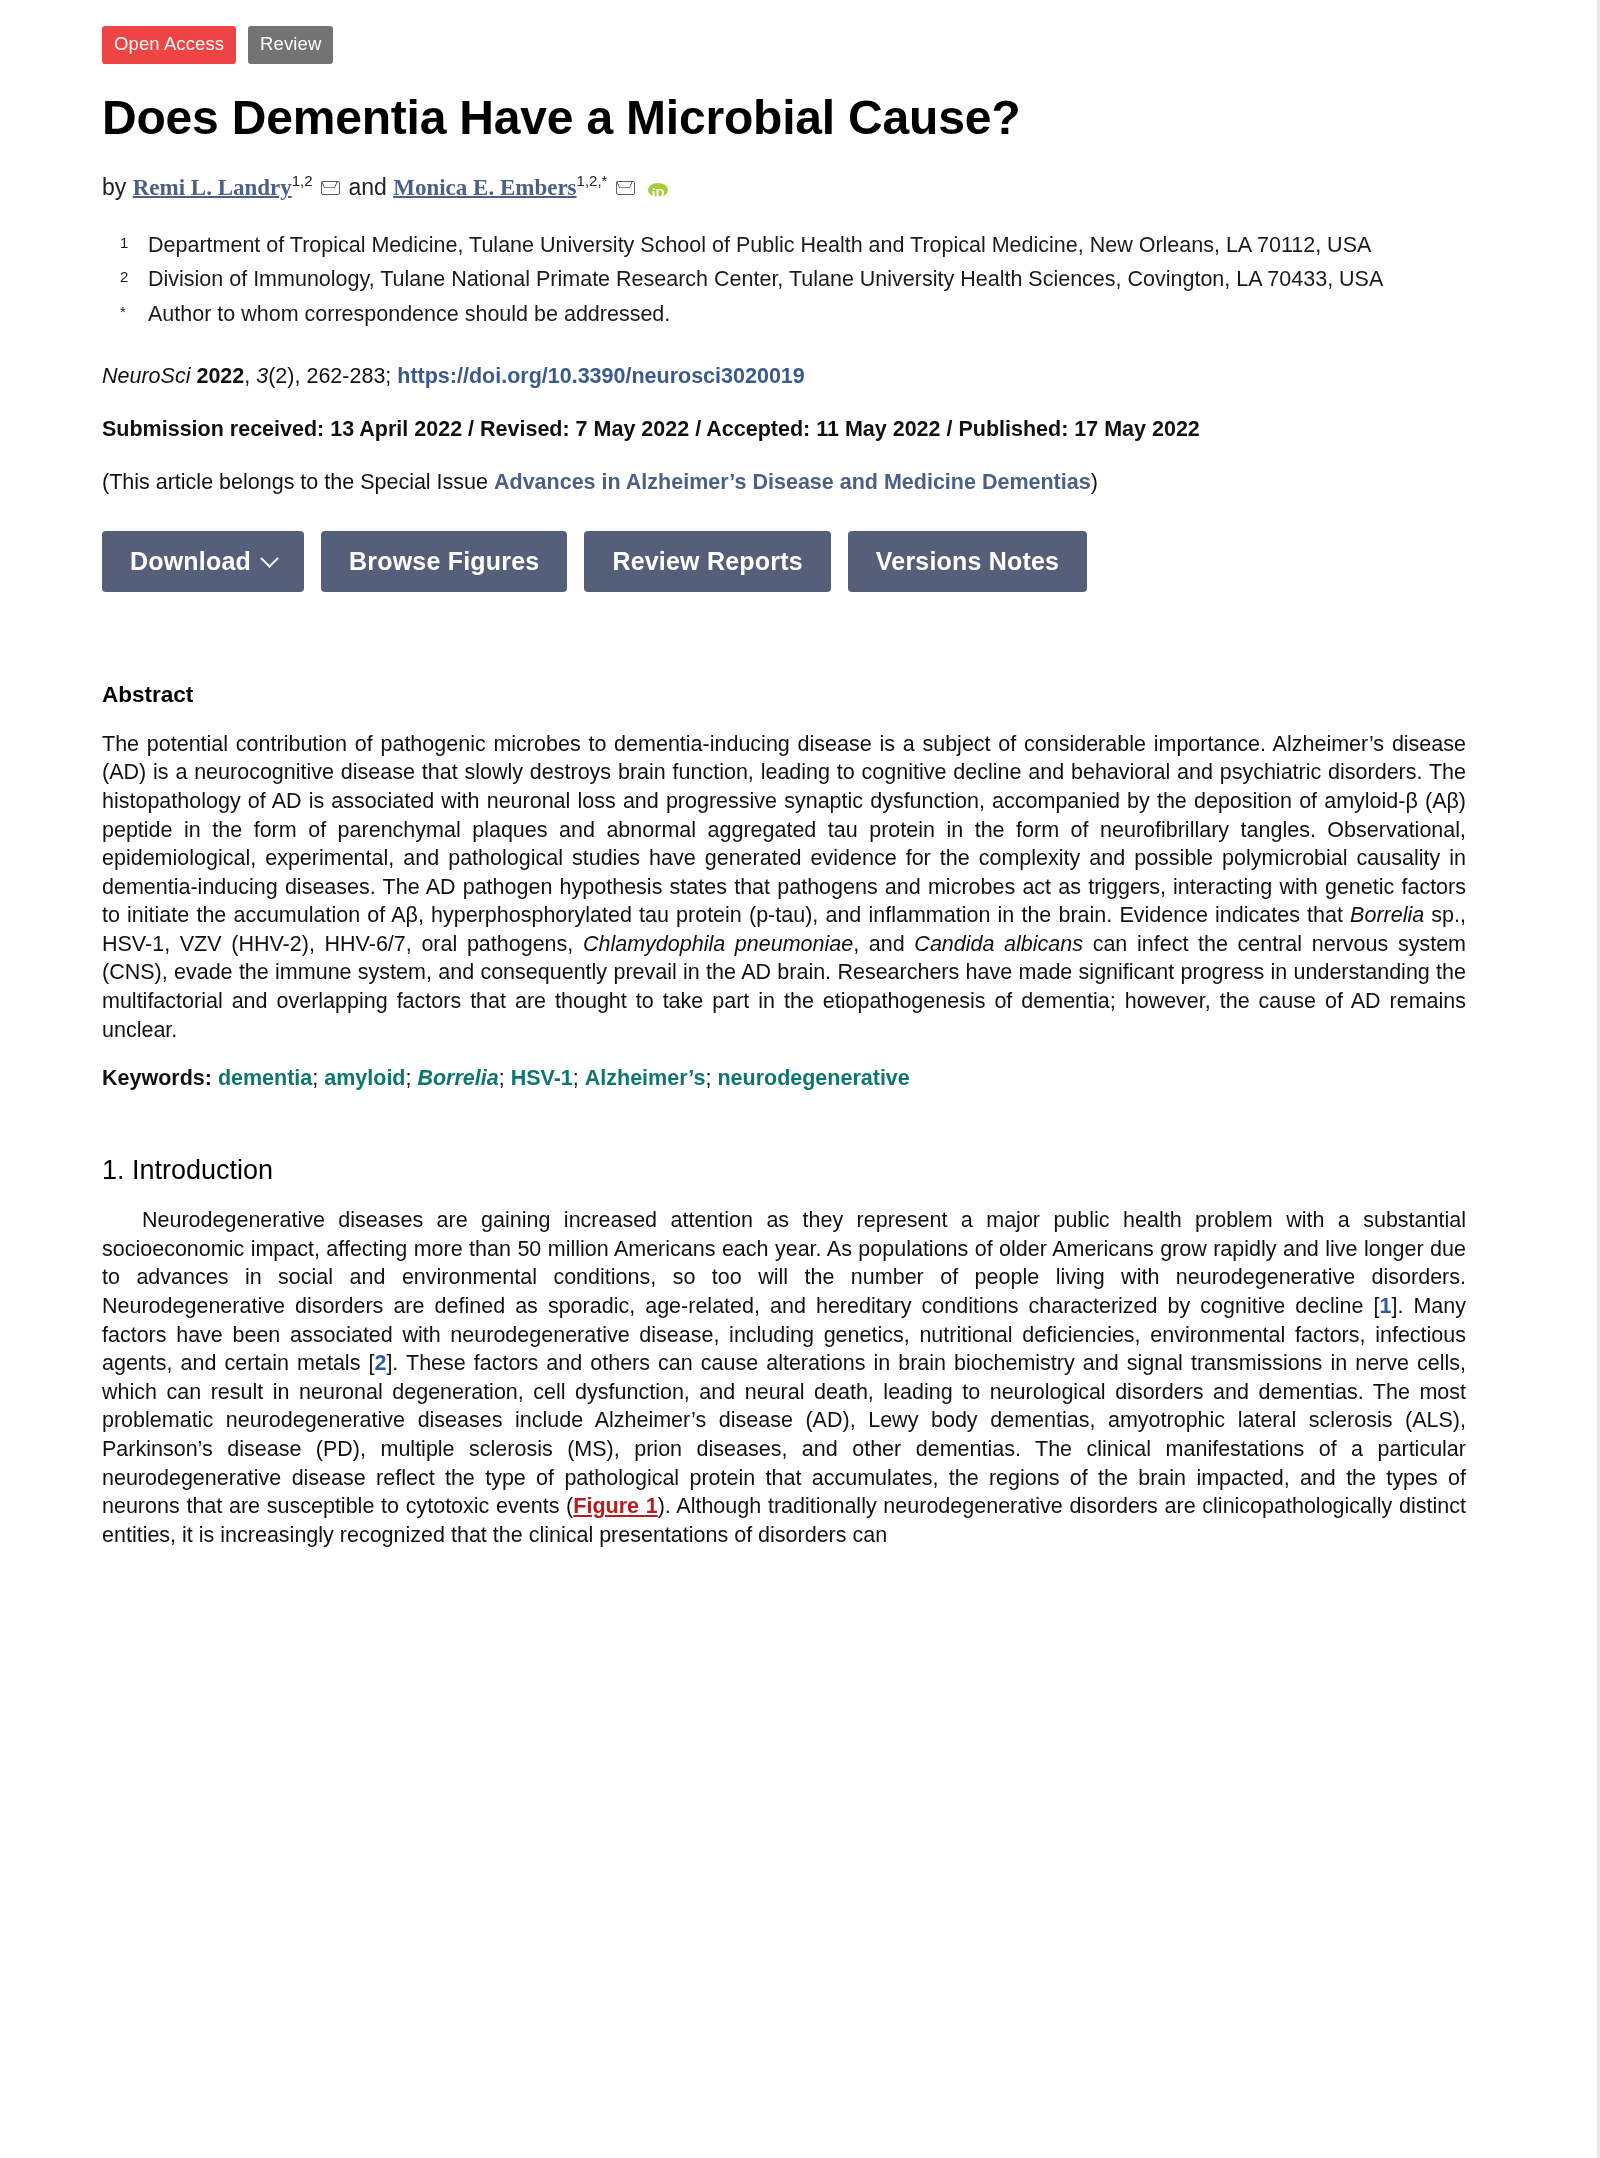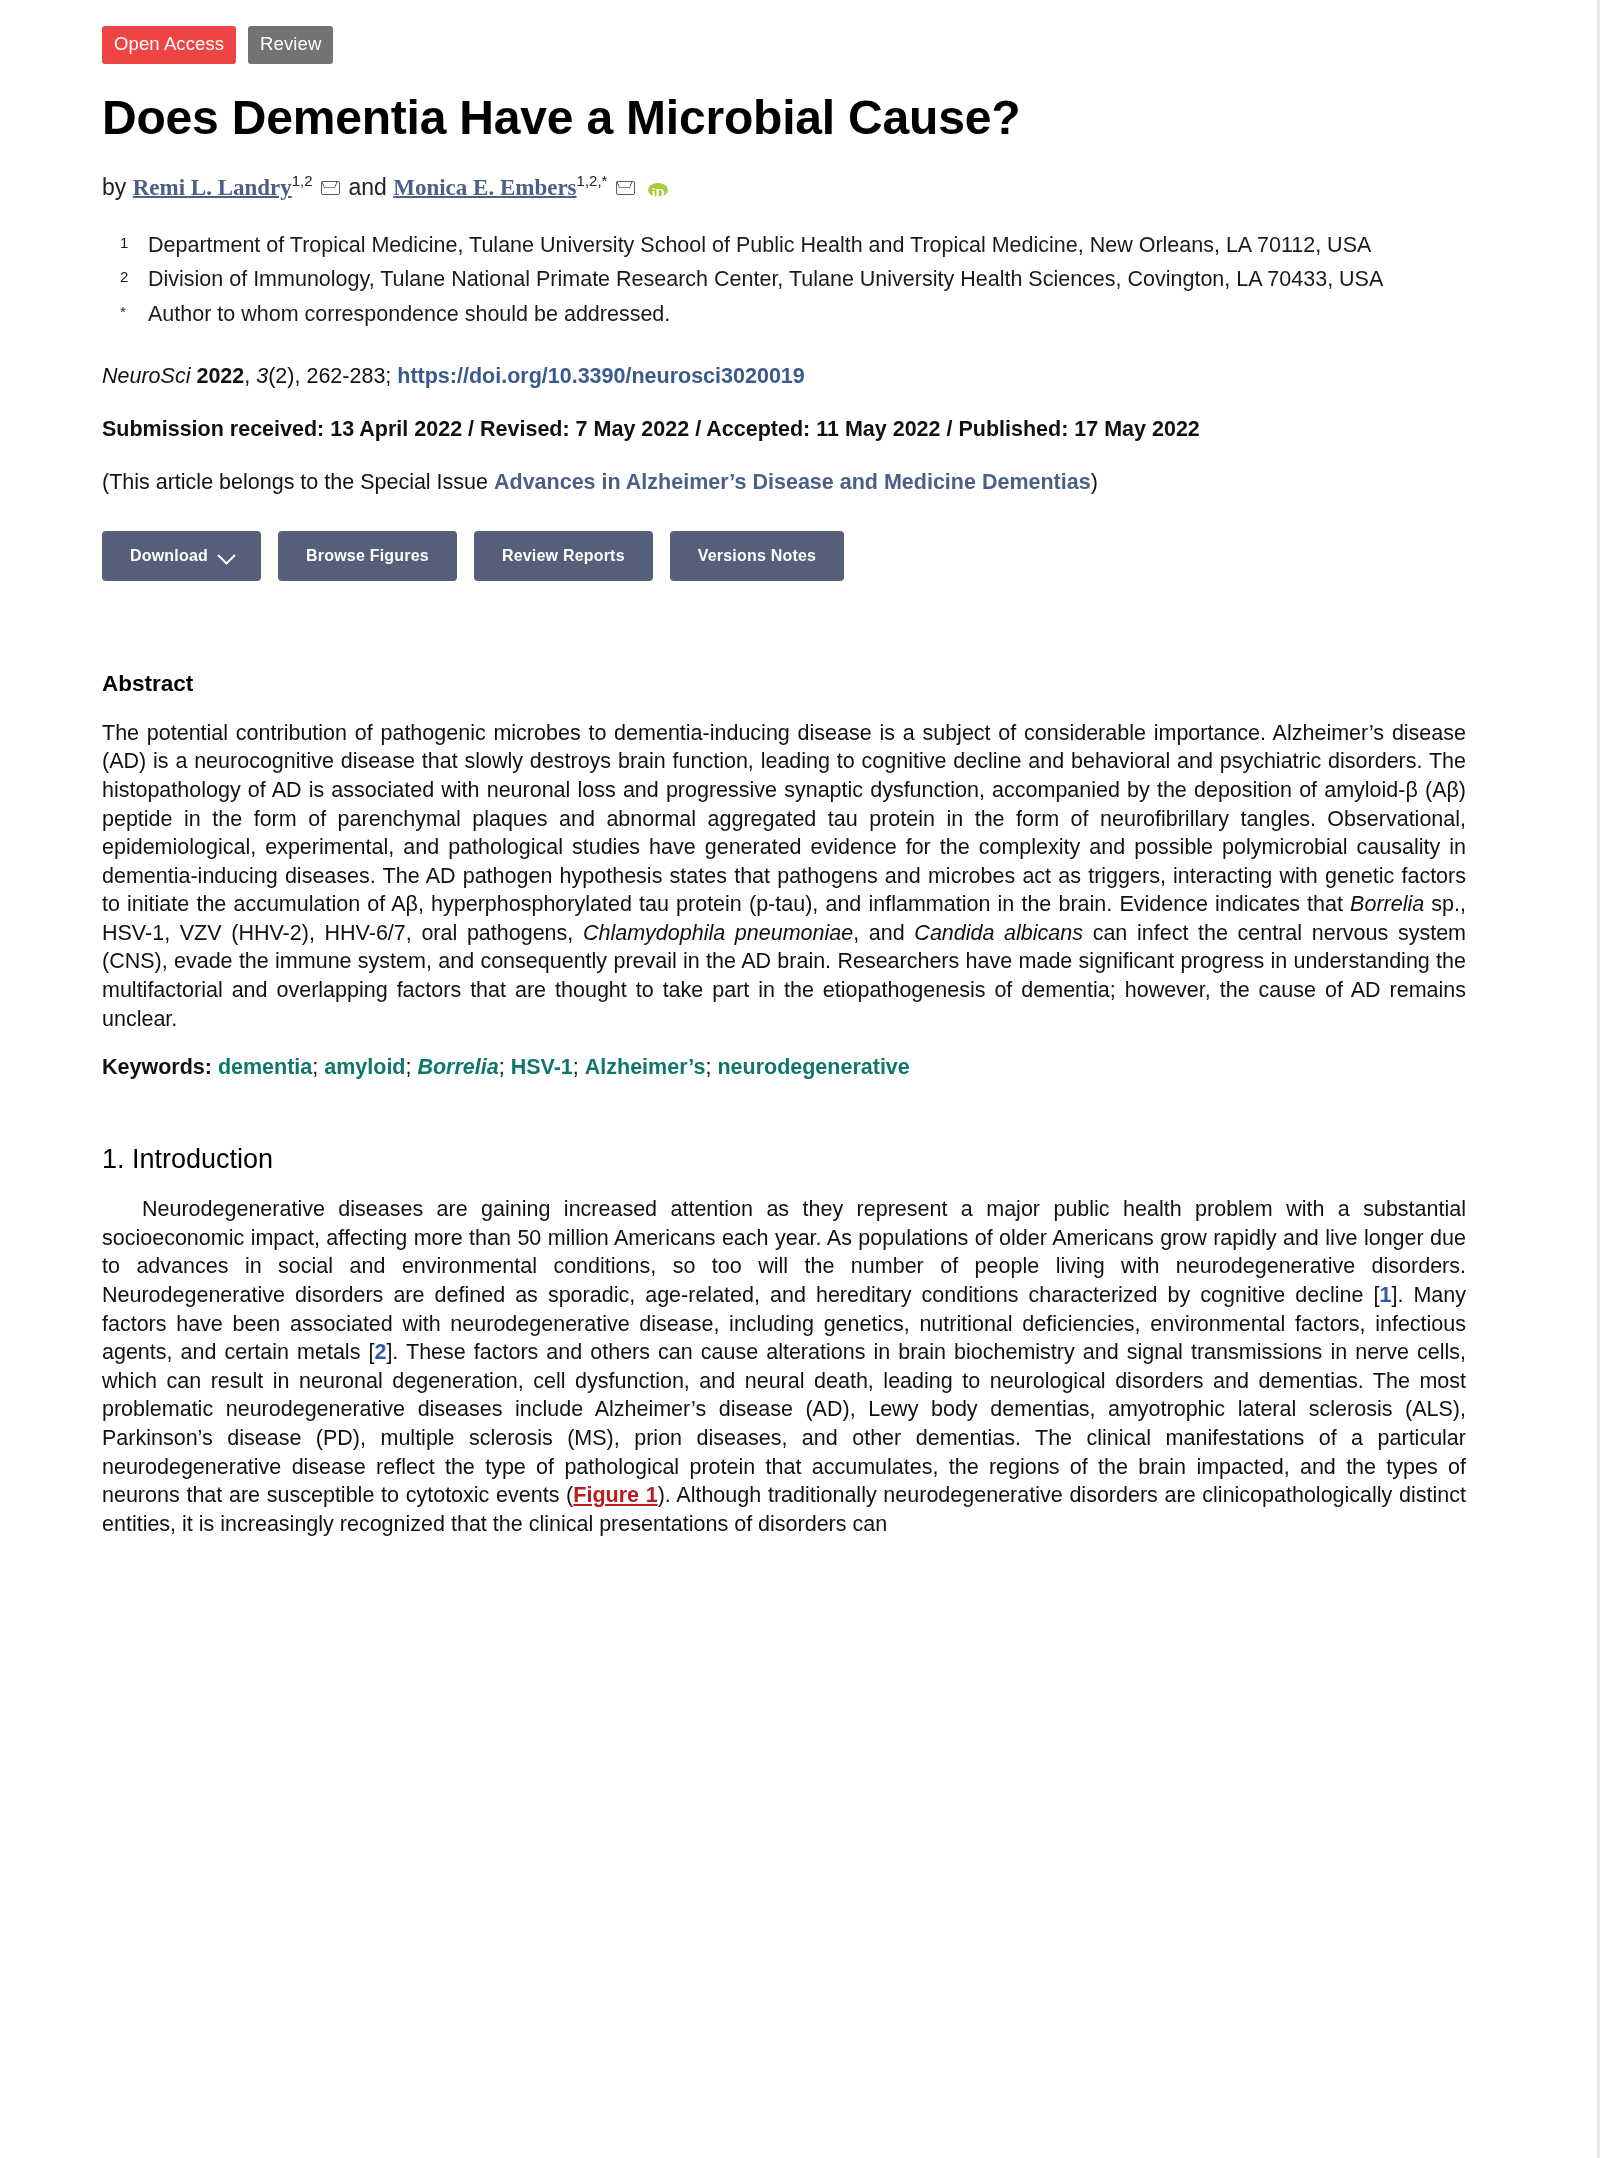--- a/index.html
+++ b/index.html
@@ -171,29 +171,29 @@
 
   
   .btnrow {
     display: flex;
     gap: 17px;
     margin-bottom: 90px;
   }
   .btn {
     background: #555f79;
     color: #ffffff;
-    font-size: 16px;
+    font-size: 25px;
     font-weight: bold;
     border: none;
     border-radius: 4px;
     padding: 16px 28px;
     cursor: pointer;
     font-family: "Liberation Sans", sans-serif;
     display: inline-flex;
-    align-items: flex-end;
+    align-items: center;
     gap: 12px;
     letter-spacing: .2px;
   }
   .caret {
     display: inline-block;
     width: 11px; height: 11px;
     border-right: 2.4px solid #fff;
     border-bottom: 2.4px solid #fff;
     transform: rotate(45deg) translate(-2px,-2px);
   }

